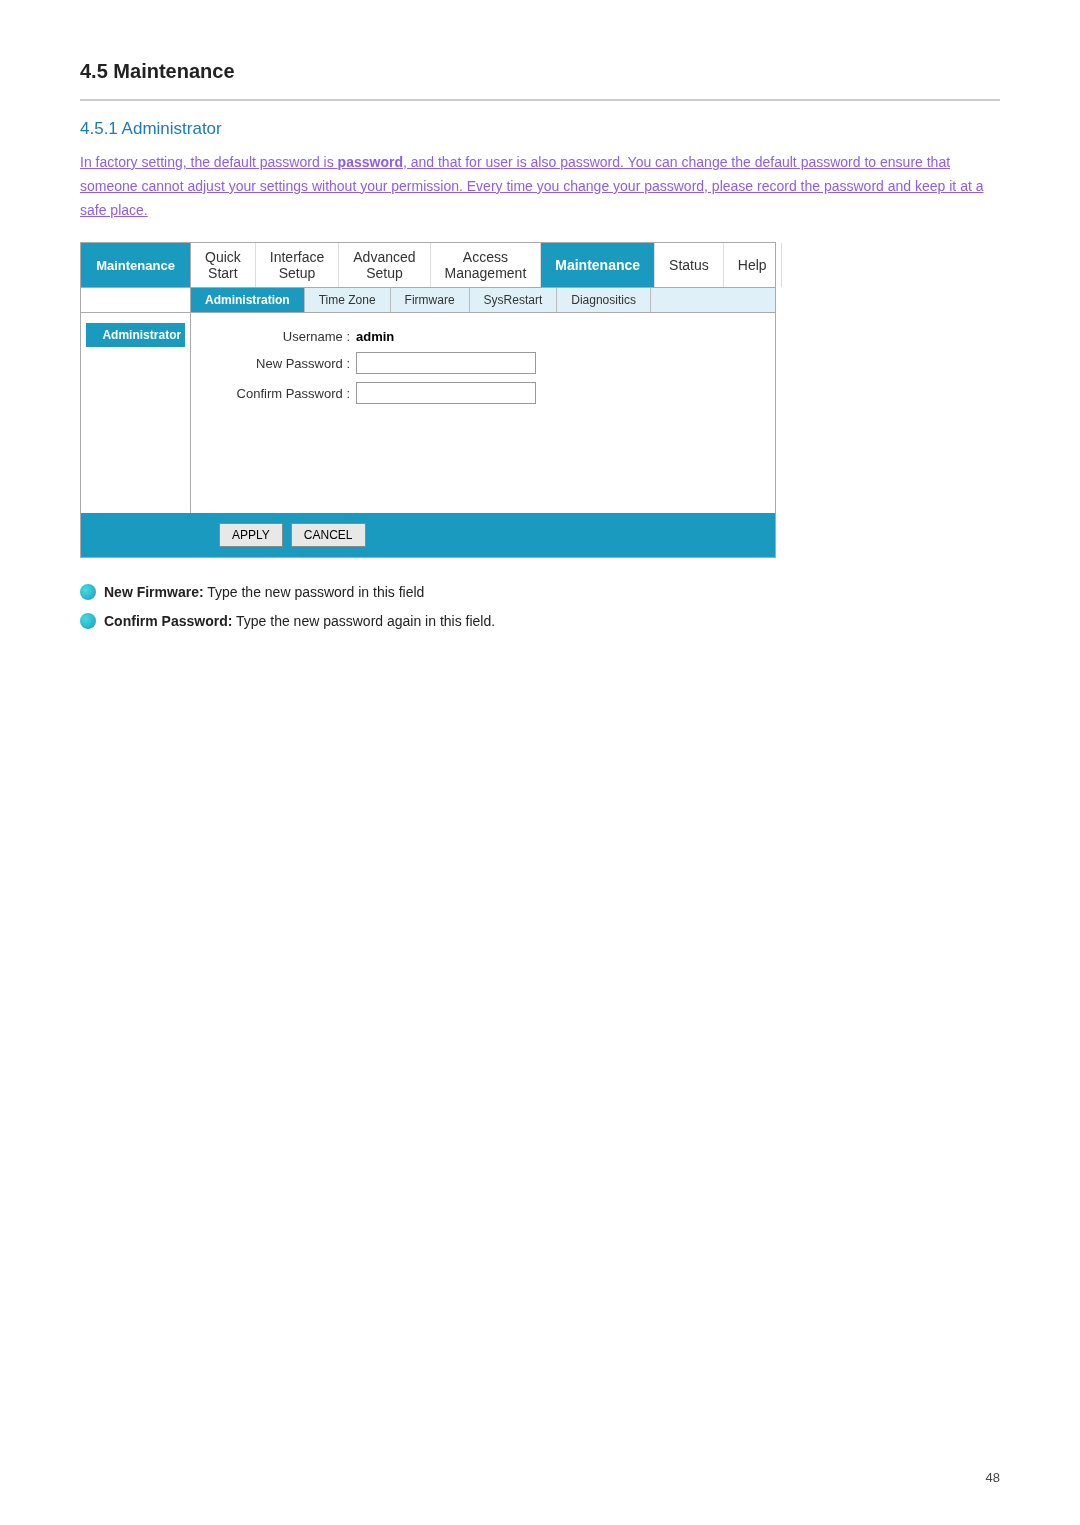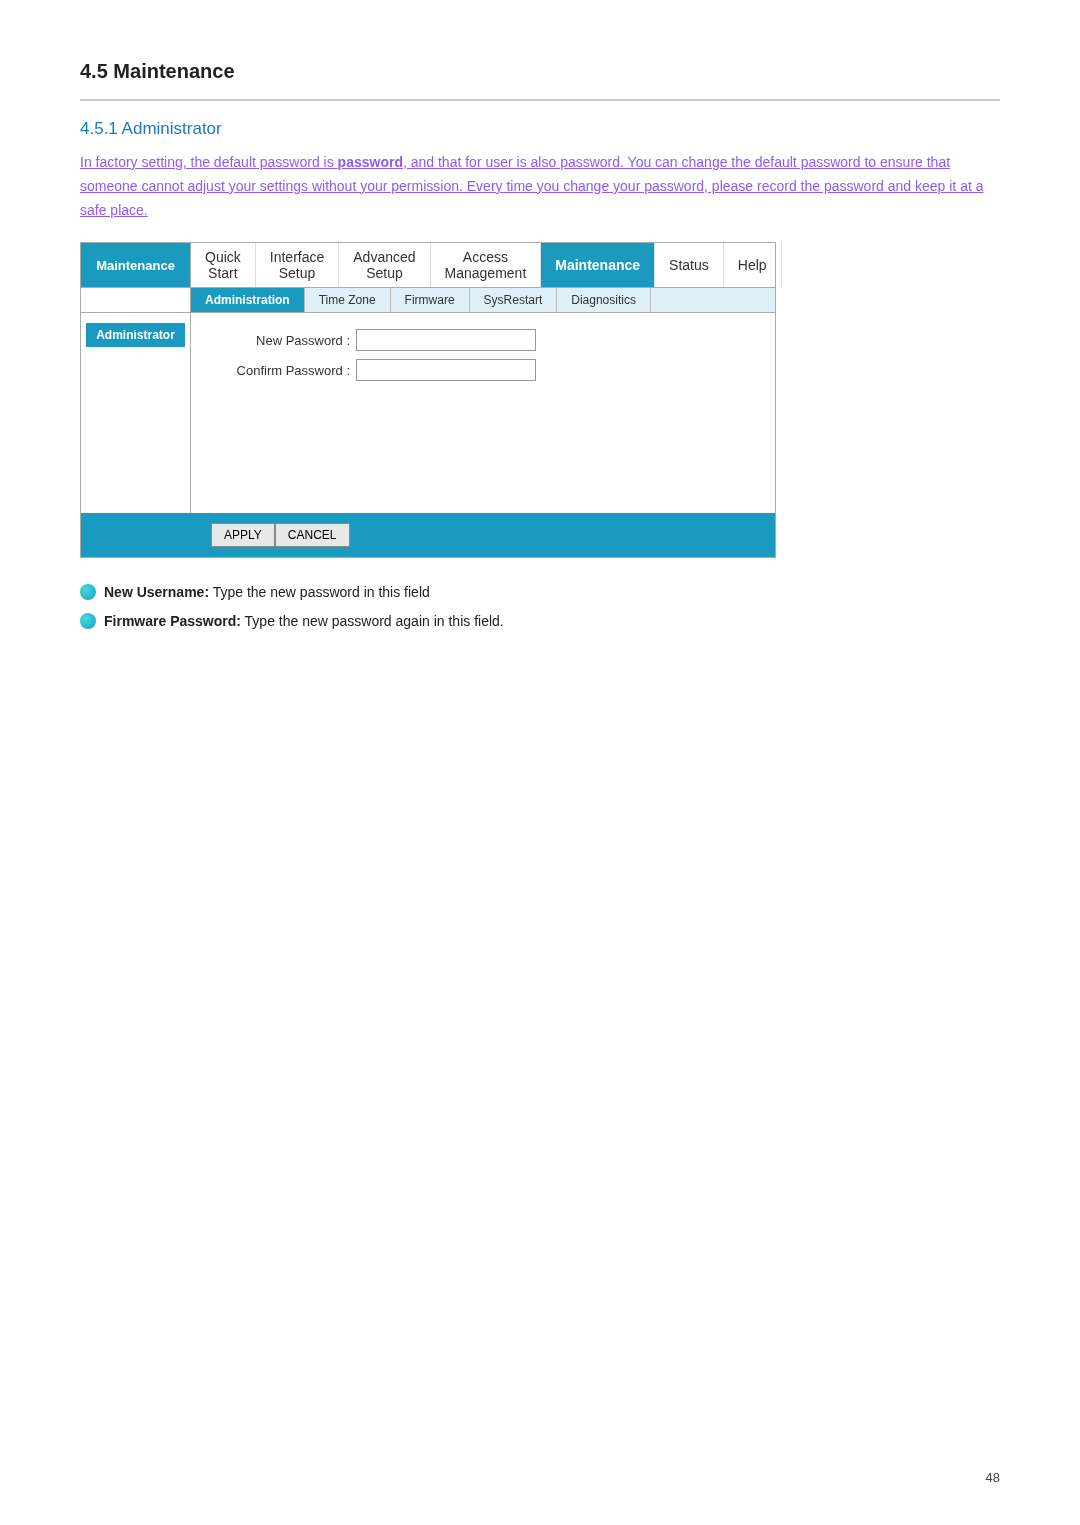--- a/index.html
+++ b/index.html
@@ -148,22 +148,22 @@
       flex-direction: column;
       align-items: center;
       padding-top: 10px;
     }
 
     .sidebar-item {
       background: #1a9abf;
       color: #fff;
       font-size: 12px;
       font-weight: bold;
-      padding: 5px 4px;
-      text-align: center;
+      padding: 5px 16px;
+      text-align: left;
       width: 90%;
       margin-bottom: 4px;
       cursor: pointer;
     }
 
     .main-content {
       flex: 1;
       padding: 16px 20px;
       background: #fff;
     }
@@ -195,21 +195,21 @@
       width: 180px;
       height: 22px;
     }
 
     
     .action-bar {
       background: #1a9abf;
       padding: 10px 20px;
       display: flex;
       align-items: center;
-      gap: 0;
+      gap: 8px;
     }
 
     .action-spacer {
       width: 110px;
       min-width: 110px;
     }
 
     .btn {
       padding: 4px 12px;
       font-size: 12px;
@@ -289,20 +289,24 @@
       <div class="sub-nav-item">Diagnositics</div>
     </div>
   </div>
 
   <div class="content-area">
     <div class="left-sidebar">
       <div class="sidebar-item">Administrator</div>
     </div>
     <div class="main-content">
       <div class="form-row">
+        <span class="form-label">Username :</span>
+        <span class="form-value">admin</span>
+      </div>
+      <div class="form-row">
         <span class="form-label">New Password :</span>
         <input class="form-input" type="password" style="">
       </div>
       <div class="form-row">
         <span class="form-label">Confirm Password :</span>
         <input class="form-input" type="password" style="">
       </div>
     </div>
   </div>
 
@@ -311,24 +315,24 @@
     <button class="btn">APPLY</button>
     <button class="btn">CANCEL</button>
   </div>
 
 </div>
 
 <ul class="bullet-list">
   <li>
     <span class="bullet-icon"></span>
     <span>
-      <strong>New Username:</strong><span> Type the new password in this field</span>
+      <strong>New Firmware:</strong><span> Type the new password in this field</span>
     </span>
   </li>
   <li>
     <span class="bullet-icon"></span>
     <span>
-      <strong>Firmware Password:</strong><span> Type the new password again in this field.</span>
+      <strong>Confirm Password:</strong><span> Type the new password again in this field.</span>
     </span>
   </li>
 </ul>
 
 <div class="page-number">48</div>
 
 </body></html>

